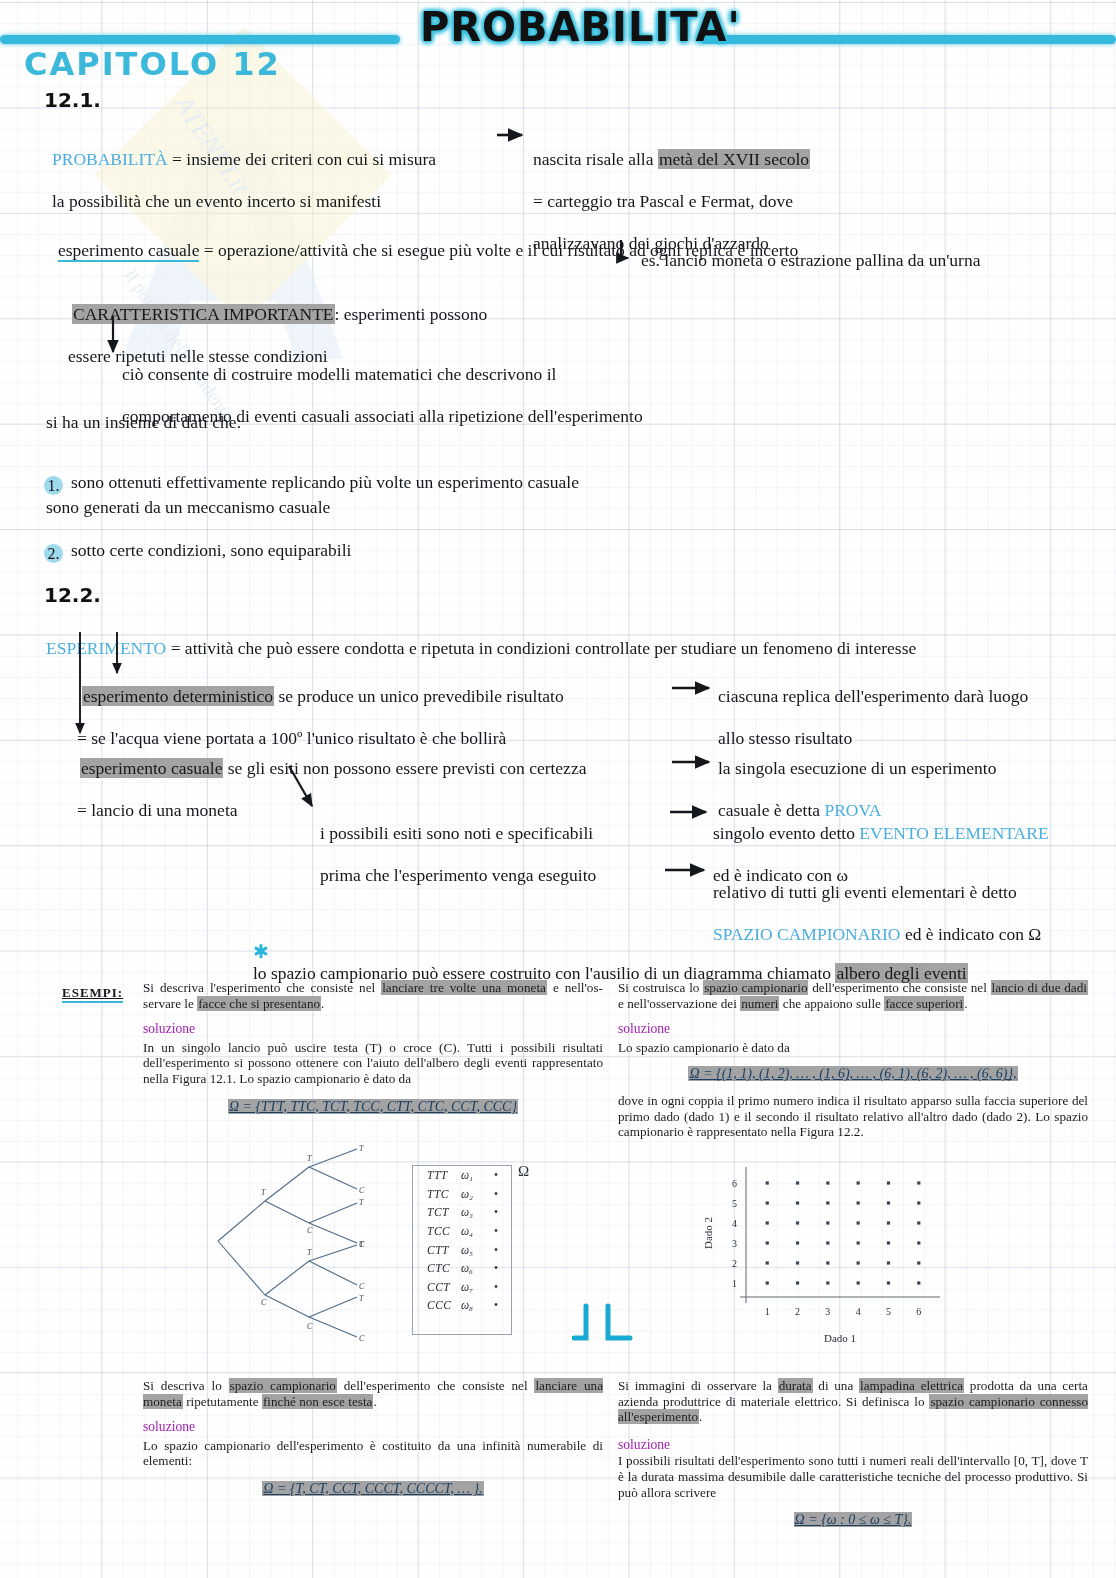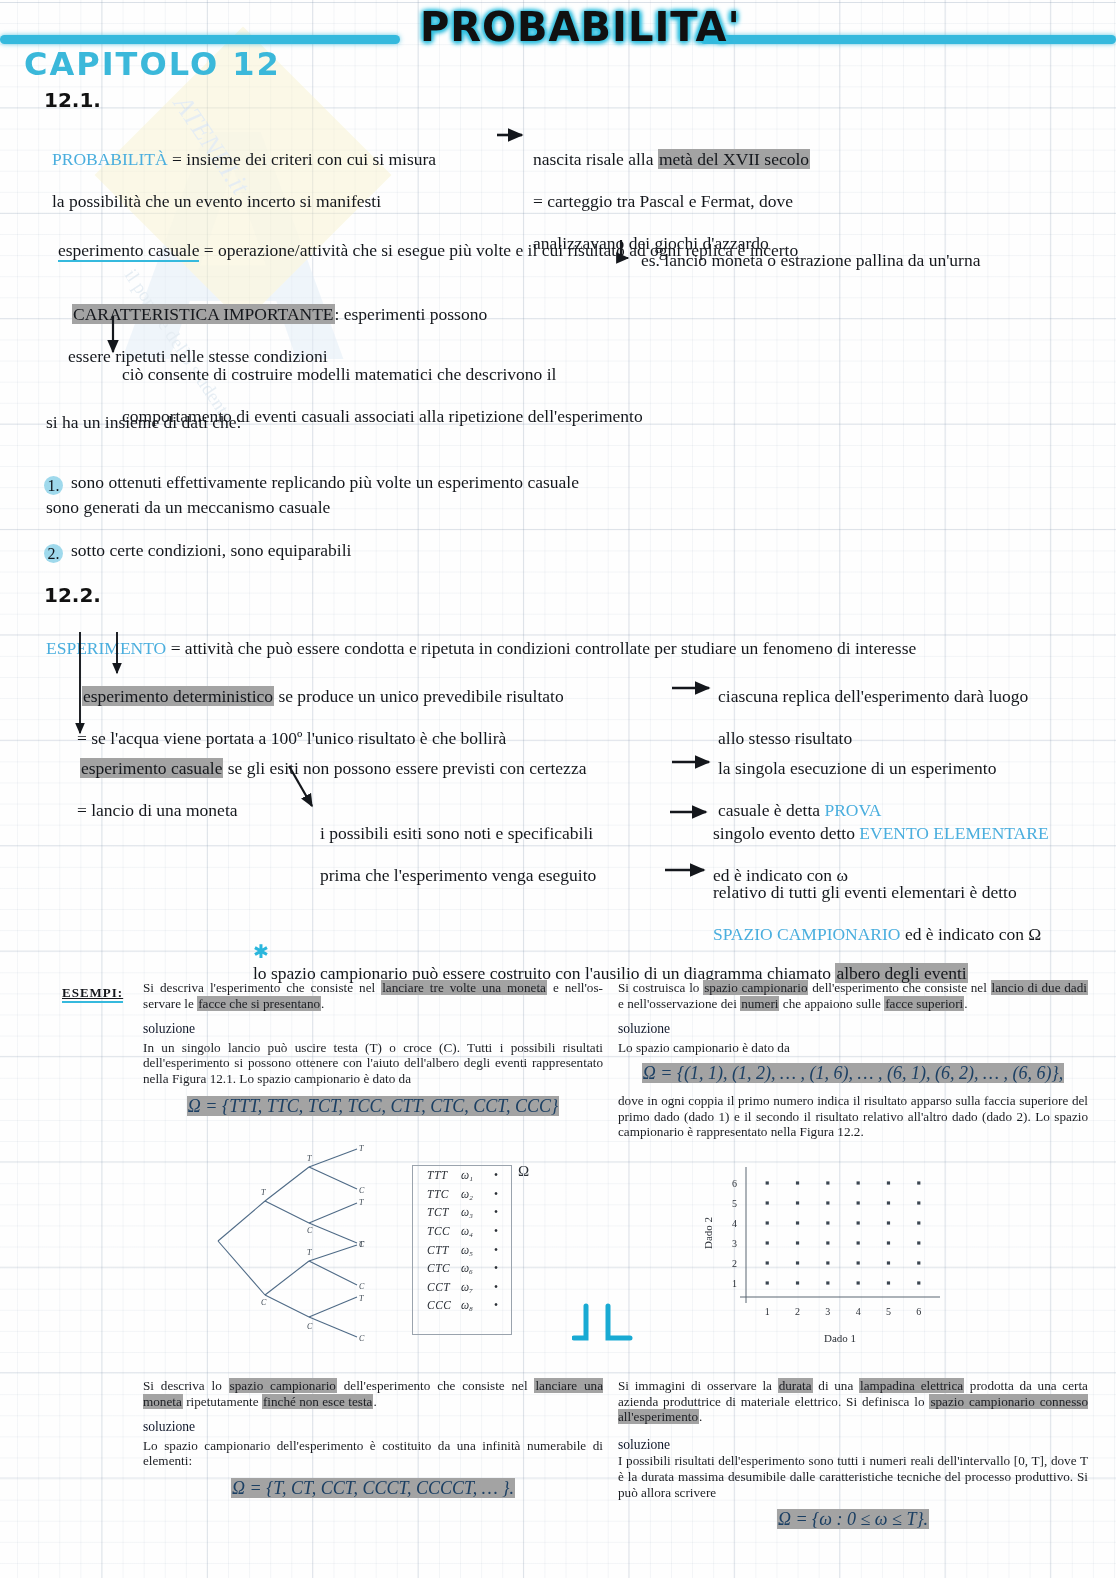--- a/index.html
+++ b/index.html
@@ -85,22 +85,22 @@
   .numb{
     display:inline-block;width:19px;height:19px;line-height:19px;text-align:center;
     border-radius:50%;background:#9fd9ec;font-size:16px;color:#11161c;
     margin-right:8px;vertical-align:-3px;
   }
   .star{color:#2ab6dc;font-size:19px;}
   
   #arrows{position:absolute;inset:0;pointer-events:none;}
   
   .ex{font-family:"Liberation Serif",serif;font-size:13.2px;line-height:15.6px;color:#1b1d22;text-align:justify;}
-  .ex .sol{color:#0f172a;font-size:13.6px;}
-  .ex .fml{text-align:center;color:#1b3f63;font-style:italic;font-size:18px;}
+  .ex .sol{color:#a21caf;font-size:13.6px;}
+  .ex .fml{text-align:center;color:#1b3f63;font-style:italic;font-size:14px;text-decoration:underline;}
   .esempi{
     font-family:"Liberation Serif",serif;font-size:13px;font-weight:700;
     letter-spacing:1px;color:#14171c;border-bottom:2.5px solid #35b9dd;
     text-decoration:underline;
   }
   
   .omega-box{
     position:absolute;border:1px solid #9aa3ad;background:transparent;
   }
   .omega-row{

